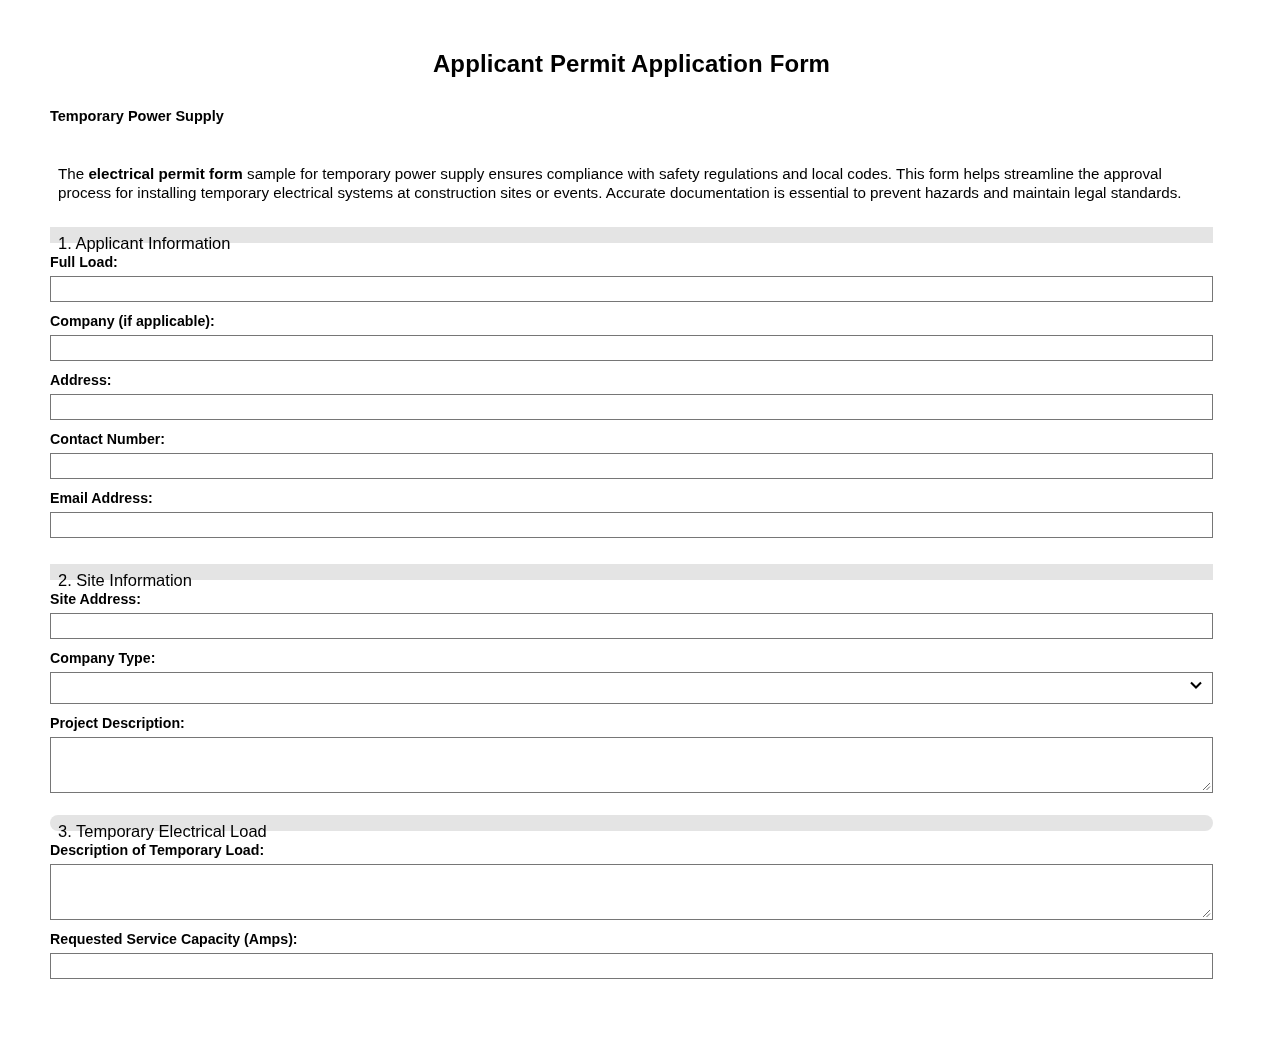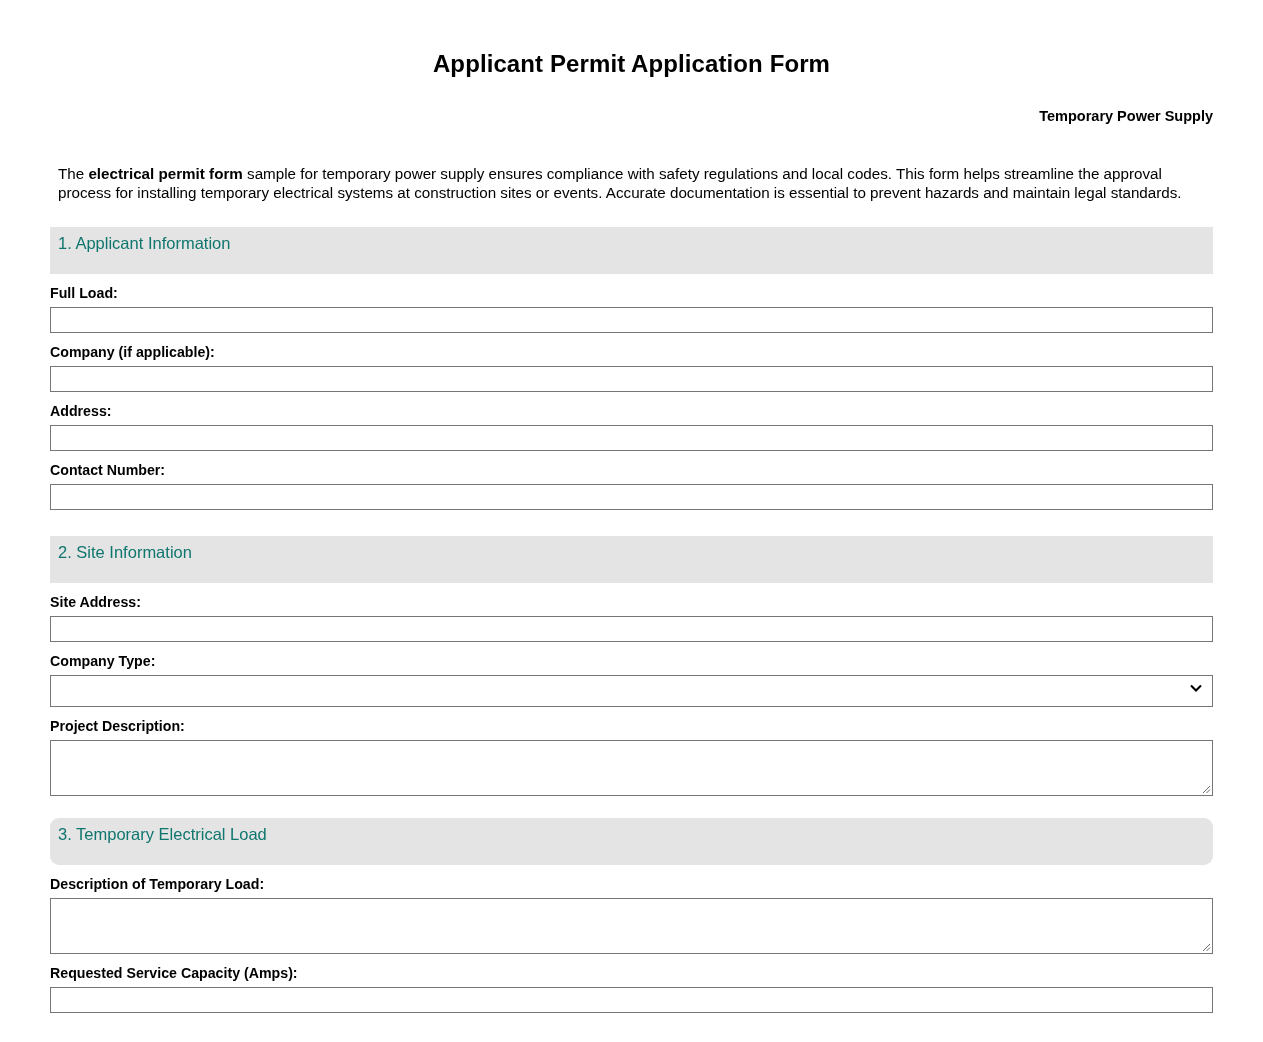--- a/index.html
+++ b/index.html
@@ -29,46 +29,46 @@
     font-weight: bold;
     text-align: center;
     line-height: 1.2;
     margin: 0;
     padding-top: 50px;
     letter-spacing: 0.1px;
   }
   .doc-subtitle {
     font-size: 14.5px;
     font-weight: bold;
-    text-align: right;
+    text-align: left;
     line-height: 1.2;
     margin: 0;
     padding-top: 29px;
   }
 
   
   .intro {
     font-size: 15.2px;
     line-height: 18.8px;
     margin: 8px;
     padding-top: 32px;
     text-align: left;
     color: #000;
   }
   .intro b { font-weight: bold; }
 
   
   .section-bar {
     background: #e4e4e4;
-    height: 47px;
+    height: 16px;
     line-height: 33px;
     font-size: 16.5px;
     font-weight: normal;
     padding-left: 8px;
-    color: #0f766e;
+    color: #000000;
     margin-top: 24px;
   }
   .section-bar.sec2 { margin-top: 26px; }
   .section-bar.sec3 { margin-top: 22px; border-radius: 9px; }
 
   
   .field { margin-top: 11px; }
   .field-label {
     display: block;
     font-size: 14.2px;
@@ -182,20 +182,24 @@
   <div class="field">
     <label class="field-label">Address:</label>
     <input class="text-input" type="text" value="" style="">
   </div>
 
   <div class="field">
     <label class="field-label">Contact Number:</label>
     <input class="text-input" type="text" value="" style="">
   </div>
 
+  <div class="field">
+    <label class="field-label">Email Address:</label>
+    <input class="text-input" type="text" value="" style="">
+  </div>
 
   <div class="section-bar sec2">2. Site Information</div>
 
   <div class="field">
     <label class="field-label">Site Address:</label>
     <input class="text-input" type="text" value="" style="">
   </div>
 
   <div class="field">
     <label class="field-label">Company Type:</label>

